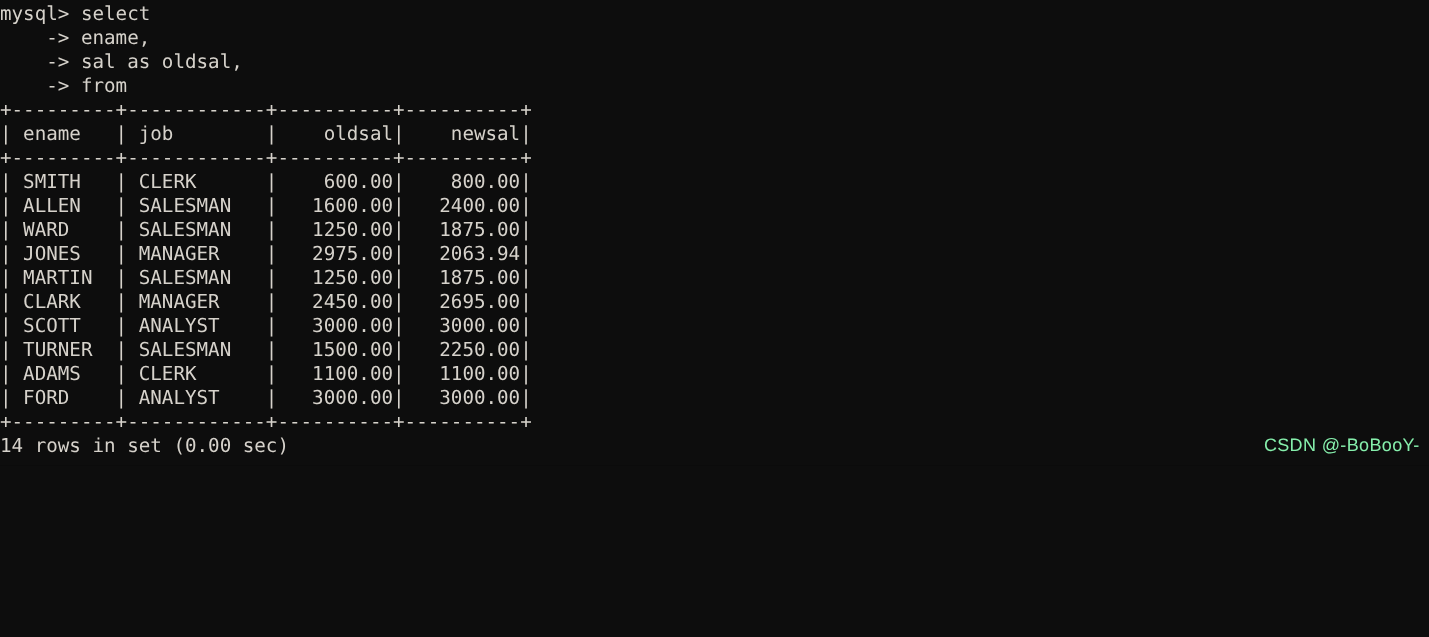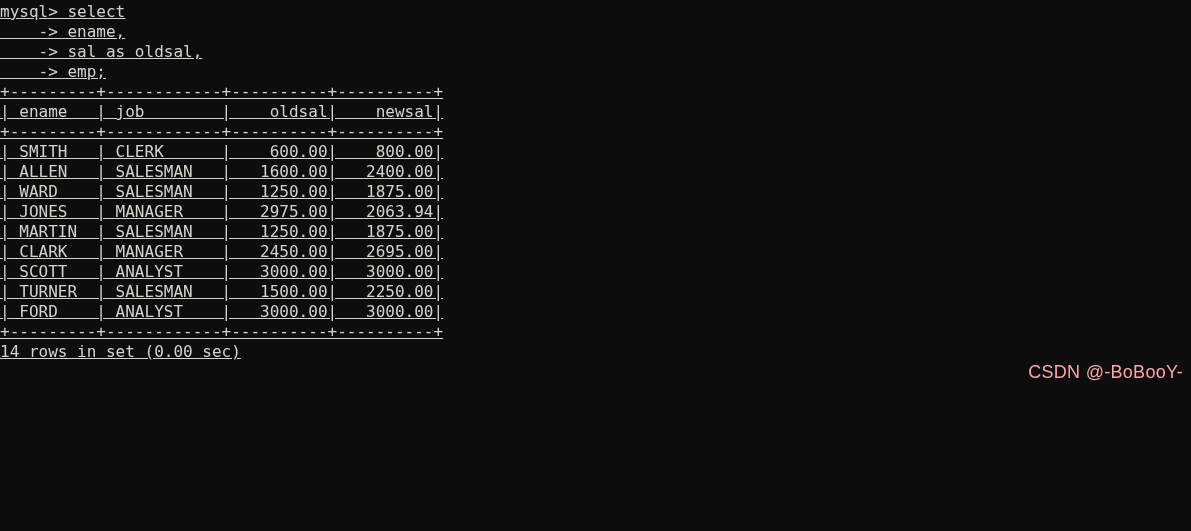--- a/index.html
+++ b/index.html
@@ -12,69 +12,69 @@
     width: 1191px;
     height: 388px;
     background: #0d0d0d;
     overflow: hidden;
     font-family: "DejaVu Sans Mono", "Liberation Mono", monospace;
     font-size: 16px;
     line-height: 20px;
     color: #d6d2cb;
     box-sizing: border-box;
     padding: 2px 0 0 0;
-    text-decoration: underline;
   }
   .tline {
     white-space: pre;
     height: 20px;
     line-height: 20px;
     font-size: 16px;
     letter-spacing: 0px;
     padding-left: 0px;
   }
   #query-block .tline,
   #result-block .tline,
   #status-block .tline {
     display: block;
   }
   #watermark {
     position: absolute;
     right: 8px;
     bottom: 6px;
     font-family: "Liberation Sans", sans-serif;
-    font-size: 18px;
-    color: #fca5a5;
+    font-size: 15px;
+    color: #86efac;
     letter-spacing: 0.3px;
   }
 </style>
 </head>
 <body>
 
 <div id="terminal">
 
   <div id="query-block">
       <div class="tline">mysql&gt; select</div>
       <div class="tline">    -&gt; ename,</div>
       <div class="tline">    -&gt; sal as oldsal,</div>
-      <div class="tline">    -&gt; emp;</div>
+      <div class="tline">    -&gt; from</div>
     </div>
 
   <div id="result-block">
       <div class="tline">+---------+------------+----------+----------+</div>
       <div class="tline">| ename   | job        |    oldsal|    newsal|</div>
       <div class="tline">+---------+------------+----------+----------+</div>
       <div class="tline">| SMITH   | CLERK      |    600.00|    800.00|</div>
       <div class="tline">| ALLEN   | SALESMAN   |   1600.00|   2400.00|</div>
       <div class="tline">| WARD    | SALESMAN   |   1250.00|   1875.00|</div>
       <div class="tline">| JONES   | MANAGER    |   2975.00|   2063.94|</div>
       <div class="tline">| MARTIN  | SALESMAN   |   1250.00|   1875.00|</div>
       <div class="tline">| CLARK   | MANAGER    |   2450.00|   2695.00|</div>
       <div class="tline">| SCOTT   | ANALYST    |   3000.00|   3000.00|</div>
       <div class="tline">| TURNER  | SALESMAN   |   1500.00|   2250.00|</div>
+      <div class="tline">| ADAMS   | CLERK      |   1100.00|   1100.00|</div>
       <div class="tline">| FORD    | ANALYST    |   3000.00|   3000.00|</div>
       <div class="tline">+---------+------------+----------+----------+</div>
     </div>
 
   <div id="status-block">
       <div class="tline">14 rows in set (0.00 sec)</div>
     </div>
 
   <div id="watermark">CSDN @-BoBooY-</div>
 

